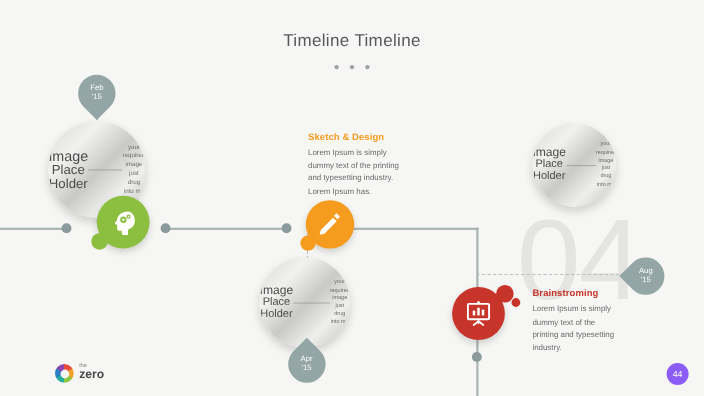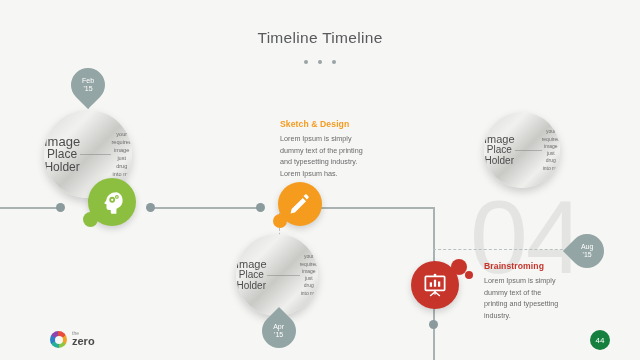--- a/index.html
+++ b/index.html
@@ -185,24 +185,24 @@
     position: absolute;
     inset: 4.5px;
     border-radius: 50%;
     background: #f6f6f5;
   }
   .logo-text .t1 { font-size: 5px; color: #8a8a8a; line-height: 1; }
   .logo-text .t2 { font-size: 11px; color: #4a4a4a; font-weight: bold; line-height: 1.05; }
 
   .page-badge {
     position: absolute;
-    right: 30px; bottom: 10px;
+    right: 14px; bottom: 10px;
     width: 20px; height: 20px;
     border-radius: 50%;
-    background: #15803d;
+    background: #8b5cf6;
     color: #ffffff;
     font-size: 8px;
     display: flex; align-items: center; justify-content: center;
   }
 </style>
 </head>
 <body>
 
 <div id="slide">
 

